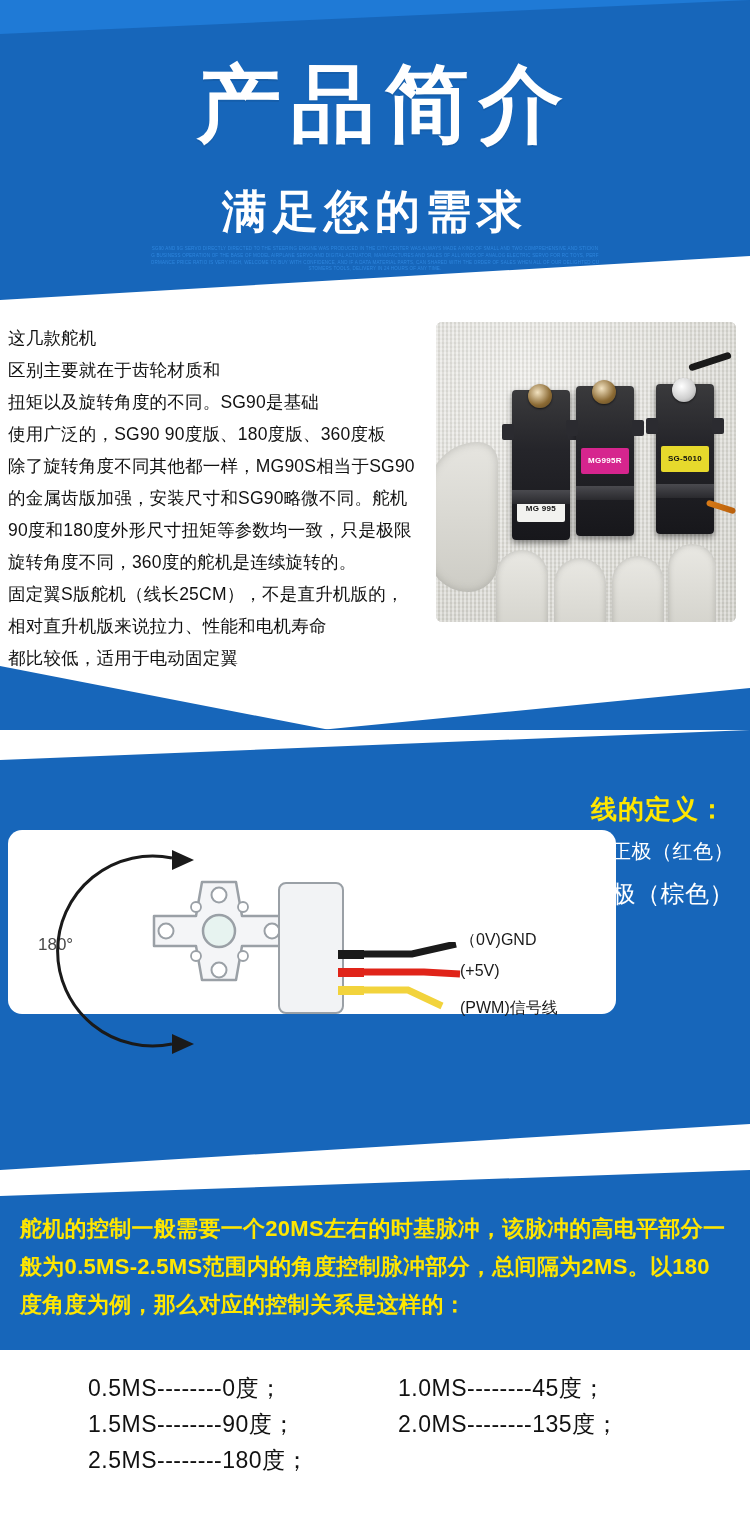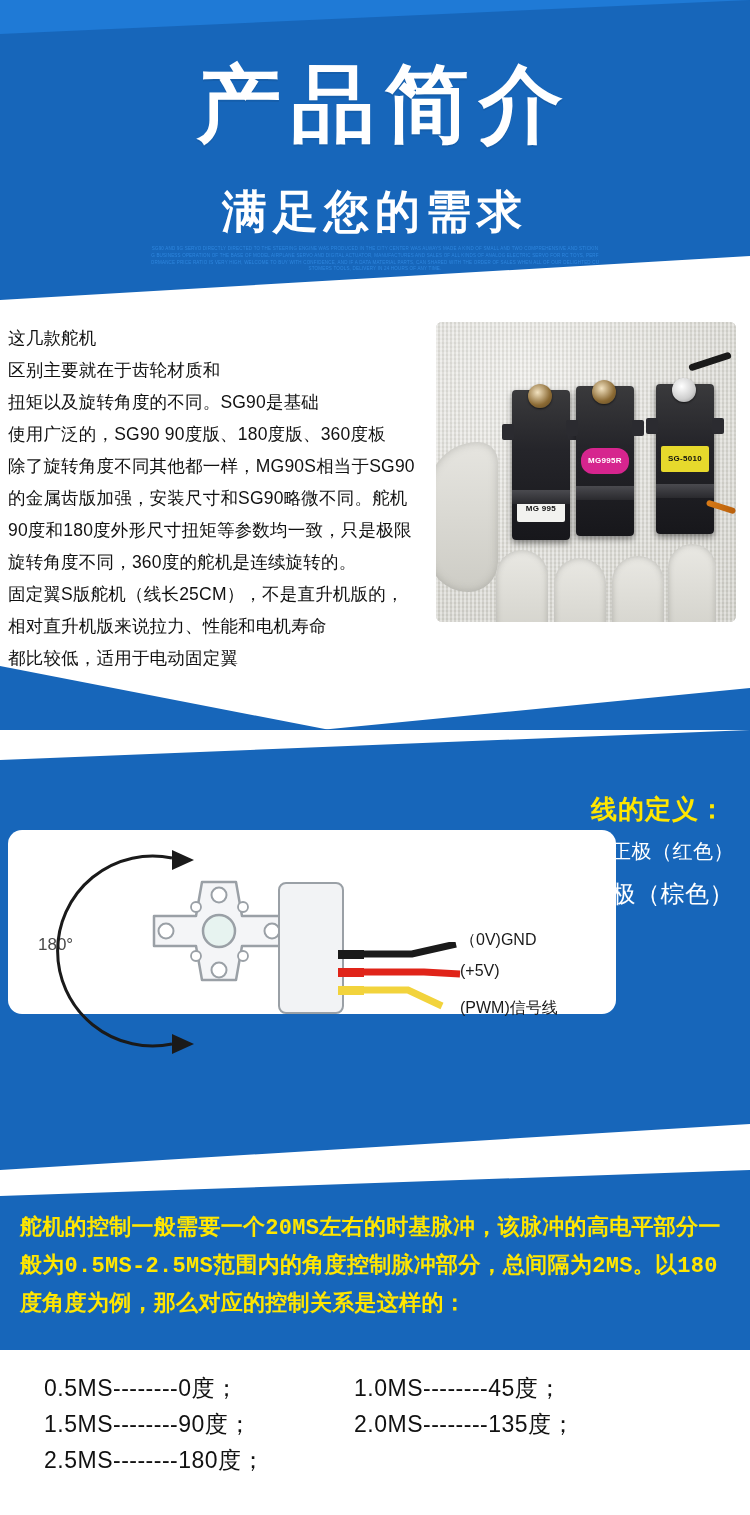--- a/index.html
+++ b/index.html
@@ -135,21 +135,21 @@
     width:48px; height:26px;
     border-radius:2px;
     font-size:8px; font-weight:bold;
     color:#ffffff;
     display:flex; align-items:center; justify-content:center;
     letter-spacing:0.3px;
     text-align:center;
     line-height:1.1;
   }
   .servo .label.blk { background:#f2f2ef; color:#111;margin-top:44px; }
-  .servo .label.mag { background:#d6258e; color:#ffffff;border-radius:12px; }
+  .servo .label.mag { background:#d6258e; color:#ffffff; }
   .servo .label.yel { background:#e7d92c; color:#111111; }
   .servo .band {
     position:absolute; left:0; right:0; top:100px;
     height:14px;
     background:linear-gradient(180deg,#4a4a4f,#2a2a2e);
   }
   .servo .wire {
     position:absolute; right:-22px; top:120px;
     width:30px; height:6px;
     background:linear-gradient(90deg,#d97b16,#b85f0c);
@@ -262,26 +262,25 @@
     width:0; height:0;
     border-left:750px solid #ffffff;
     border-bottom:26px solid transparent;
   }
   .ctrl-para {
     position:absolute; left:20px; top:40px;
     width:712px;
     font-size:22px; color:#ffe600; font-weight:bold;
     line-height:38px;
     letter-spacing:0.3px;
-    font-family:Liberation Mono, monospace;
   }
   .table-wrap {
     position:absolute; left:0; top:200px;
     width:750px;
-    padding-left:44px;
+    padding-left:88px;
   }
   .map-row {
     display:flex;
     font-size:23px;
     color:#111111;
     line-height:36px;
     letter-spacing:0.5px;
   }
   .map-cell { width:310px; }
   .sec-ctrl-white {

